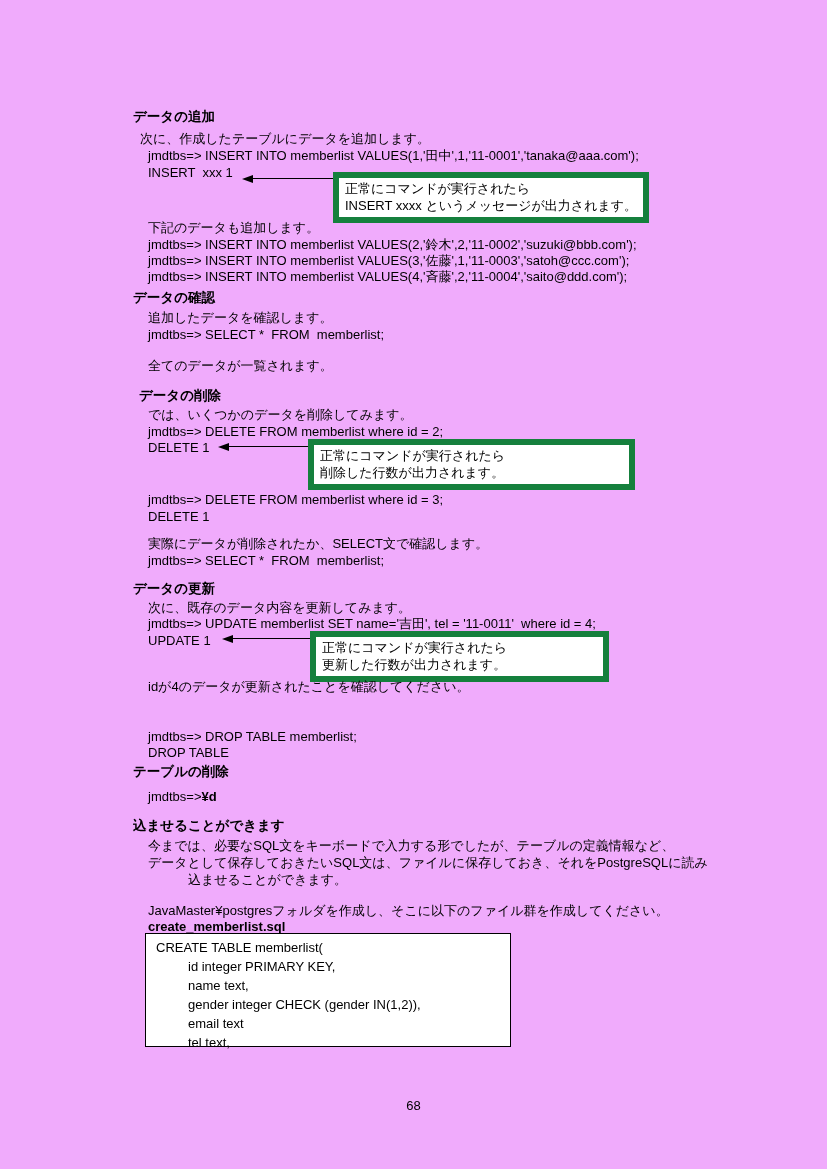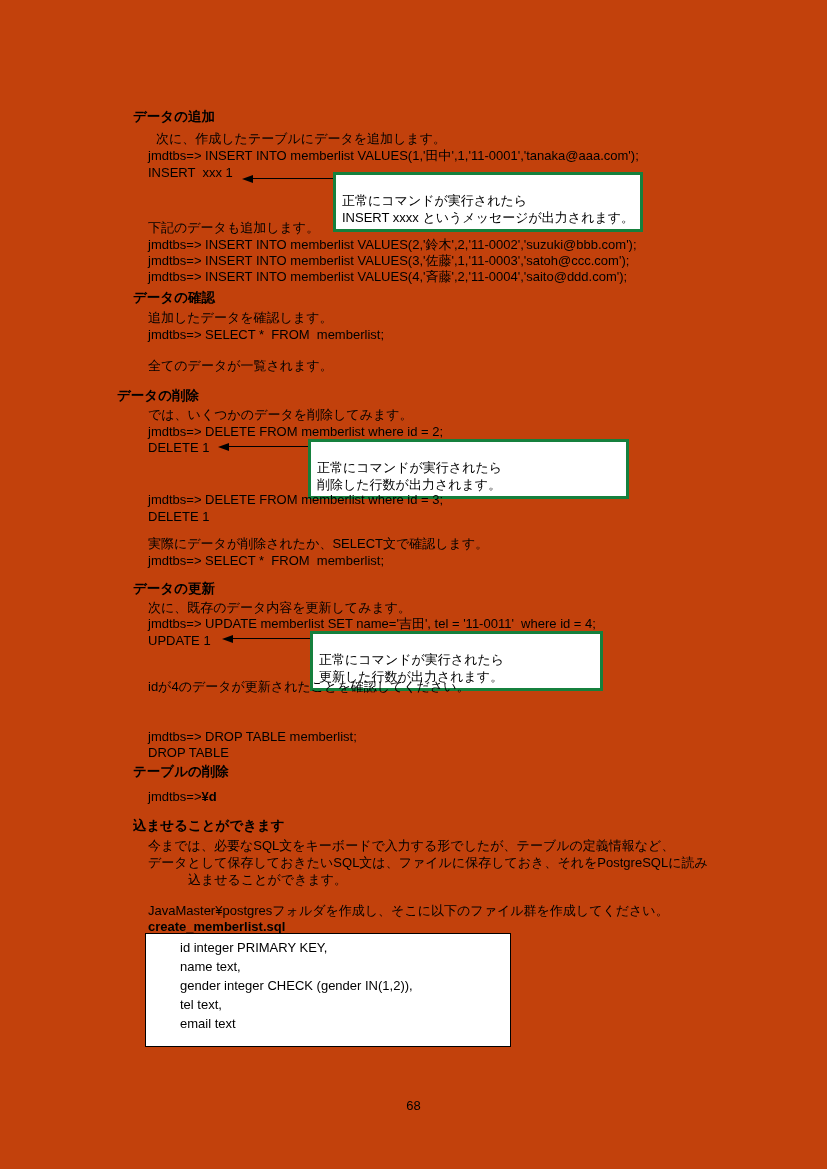--- a/index.html
+++ b/index.html
@@ -1,84 +1,84 @@
 <!DOCTYPE html>
 <html><head>
 <meta charset="utf-8">
 <style>
   html,body{margin:0;padding:0;background:#e8e8e8;}
   .page{
     position:relative;
     width:827px;height:1169px;
-    background:#c2410c;
+    background:#f0abfc;
     margin:0 auto;
     font-family:"Liberation Sans","DejaVu Sans",sans-serif;
     color:#000;
     overflow:hidden;
     text-decoration:underline;
   }
   .l{position:absolute;white-space:pre;font-size:13px;line-height:16px;}
   .h{font-weight:bold;font-size:13.5px;}
   .b{font-weight:bold;}
   .callout{
     position:absolute;
-    border:3px solid #15803d;
+    border:6px solid #15803d;
     background:#fff;
-    padding:17px 6px 3px 6px;
+    padding:2px 6px 3px 6px;
     font-size:13px;
     line-height:17px;
     white-space:nowrap;
   }
   .arrow-line{position:absolute;height:1px;background:#000;}
   .arrow-head{
     position:absolute;width:0;height:0;
     border-top:4px solid transparent;
     border-bottom:4px solid transparent;
     border-right:11px solid #000;
   }
   .sqlbox{
     position:absolute;
     left:145px;top:933px;width:366px;height:114px;
     border:1px solid #000;
     background:#fff;
     padding:4px 10px;
     box-sizing:border-box;
     font-size:13px;line-height:19px;
   }
-  .sqlbox .ind{margin-left:24px;}
+  .sqlbox .ind{margin-left:32px;}
   .pageno{position:absolute;top:1098px;left:0;width:100%;text-align:center;font-size:13px;}
 </style>
 </head>
 <body>
 
 <div class="page">
 
   <div class="l h" style="left:133px;top:109px;">データの追加</div>
-  <div class="l" style="left:156px;top:131px;">次に、作成したテーブルにデータを追加します。</div>
+  <div class="l" style="left:140px;top:131px;">次に、作成したテーブルにデータを追加します。</div>
   <div class="l" style="left:148px;top:148px;">jmdtbs=&gt; INSERT INTO memberlist VALUES(1,'田中',1,'11-0001','tanaka@aaa.com');</div>
   <div class="l" style="left:148px;top:165px;">INSERT  xxx 1</div>
 
   <div class="arrow-head" style="left:242px;top:175px;"></div>
   <div class="arrow-line" style="left:252px;top:178px;width:81px;"></div>
   <div class="callout" style="left:333px;top:172px;">
     <div>正常にコマンドが実行されたら</div>
     <div>INSERT xxxx というメッセージが出力されます。</div>
   </div>
 
   <div class="l" style="left:148px;top:220px;">下記のデータも追加します。</div>
   <div class="l" style="left:148px;top:237px;">jmdtbs=&gt; INSERT INTO memberlist VALUES(2,'鈴木',2,'11-0002','suzuki@bbb.com');</div>
   <div class="l" style="left:148px;top:253px;">jmdtbs=&gt; INSERT INTO memberlist VALUES(3,'佐藤',1,'11-0003','satoh@ccc.com');</div>
   <div class="l" style="left:148px;top:269px;">jmdtbs=&gt; INSERT INTO memberlist VALUES(4,'斉藤',2,'11-0004','saito@ddd.com');</div>
 
   <div class="l h" style="left:133px;top:290px;">データの確認</div>
   <div class="l" style="left:148px;top:310px;">追加したデータを確認します。</div>
   <div class="l" style="left:148px;top:327px;">jmdtbs=&gt; SELECT *  FROM  memberlist;</div>
   <div class="l" style="left:148px;top:358px;">全てのデータが一覧されます。</div>
 
-  <div class="l h" style="left:117px;top:388px;">データの削除</div>
+  <div class="l h" style="left:139px;top:388px;">データの削除</div>
   <div class="l" style="left:148px;top:407px;">では、いくつかのデータを削除してみます。</div>
   <div class="l" style="left:148px;top:424px;">jmdtbs=&gt; DELETE FROM memberlist where id = 2;</div>
   <div class="l" style="left:148px;top:440px;">DELETE 1</div>
 
   <div class="arrow-head" style="left:218px;top:443px;"></div>
   <div class="arrow-line" style="left:228px;top:446px;width:80px;"></div>
   <div class="callout" style="left:308px;top:439px;width:303px;">
     <div>正常にコマンドが実行されたら</div>
     <div>削除した行数が出力されます。</div>
   </div>
@@ -108,22 +108,23 @@
   <div class="l" style="left:148px;top:789px;"><span>jmdtbs=&gt;</span><span class="b">¥d</span></div>
 
   <div class="l h" style="left:133px;top:818px;">込ませることができます</div>
   <div class="l" style="left:148px;top:838px;">今までは、必要なSQL文をキーボードで入力する形でしたが、テーブルの定義情報など、</div>
   <div class="l" style="left:148px;top:855px;">データとして保存しておきたいSQL文は、ファイルに保存しておき、それをPostgreSQLに読み</div>
   <div class="l" style="left:148px;top:872px;margin-left:40px;">込ませることができます。</div>
   <div class="l" style="left:148px;top:903px;">JavaMaster¥postgresフォルダを作成し、そこに以下のファイル群を作成してください。</div>
   <div class="l b" style="left:148px;top:919px;">create_memberlist.sql</div>
 
   <div class="sqlbox">
+    <div>CREATE TABLE memberlist(</div>
     <div class="ind">id integer PRIMARY KEY,</div>
     <div class="ind">name text,</div>
     <div class="ind">gender integer CHECK (gender IN(1,2)),</div>
+    <div class="ind">email text</div>
     <div class="ind">tel text,</div>
-    <div class="ind">email text</div>
   </div>
 
   <div class="pageno">68</div>
 
 </div>
 
 </body></html>

